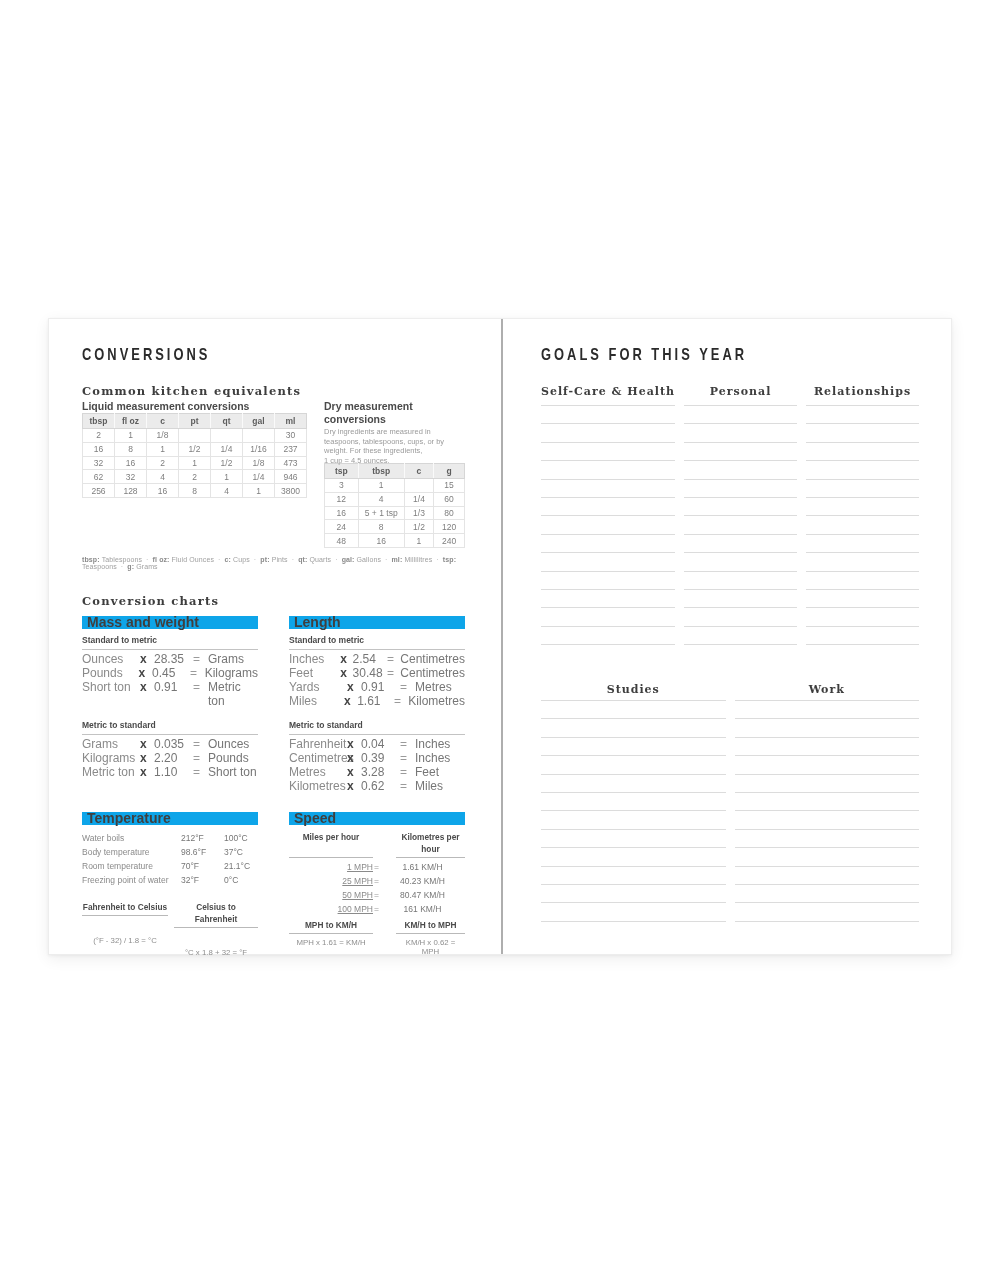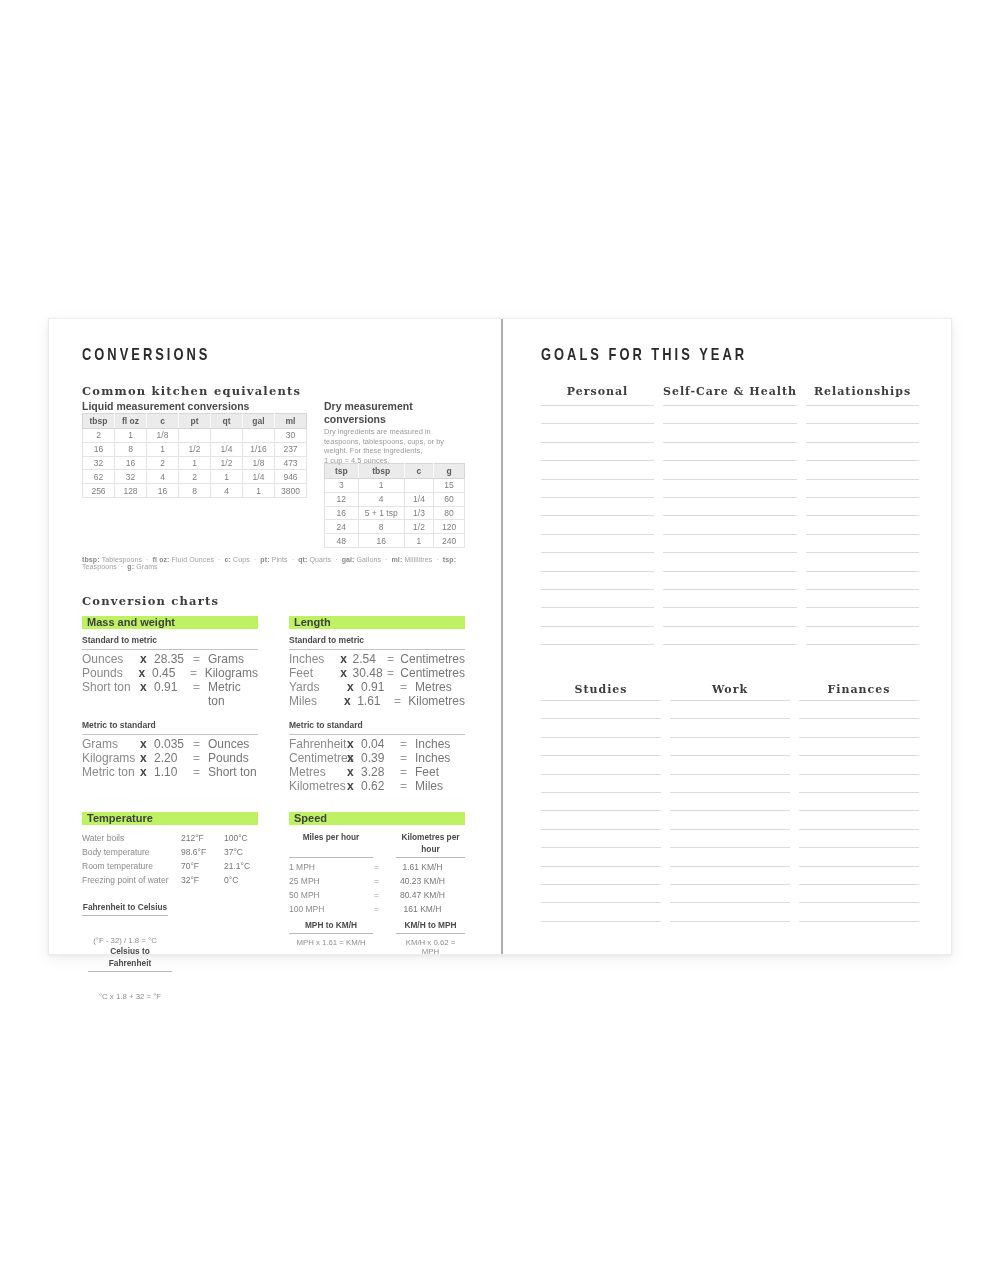--- a/index.html
+++ b/index.html
@@ -49,51 +49,51 @@
   table.conv-table.dry th:nth-child(4), table.conv-table.dry td:nth-child(4){ width:22%; }
 
   .footnote { margin-top:8px; font-size:7px; color:#a0a0a0; letter-spacing:0.1px; }
   .footnote b { color:#8a8a8a; font-weight:700; }
   .fn-sep { color:#bdbdbd; padding:0 2px; }
 
   
   .charts-grid { display:flex; justify-content:space-between; margin-top:8px; }
   .chart-col { width:176px; }
   .section-box.tall { height:196px; }
-  .bar { background:#bef264; color:#3f3f3f; font-weight:700; font-size:11px; line-height:13px; height:13px; padding-left:5px; }
+  .bar { background:#0ea5e9; color:#3f3f3f; font-weight:700; font-size:14px; line-height:13px; height:13px; padding-left:5px; }
   .sub { margin-top:5px; font-size:8.5px; font-weight:700; color:#4a4a4a; line-height:12px; padding-bottom:3px; border-bottom:1px solid #c3c3c3; }
   .rows { margin-top:2px; }
   .rows.fixed { height:62px; }
   .conv-row { display:flex; align-items:flex-start; height:14px; font-size:12px; color:#8a8a8a; }
   .conv-row .cl { width:58px; }
   .conv-row .cx { width:14px; font-weight:700; color:#454545; }
   .conv-row .cv { width:39px; color:#767676; }
   .conv-row .ce { width:15px; color:#9a9a9a; }
   .conv-row .cr { flex:1; color:#767676; }
 
   .temp-row { display:flex; align-items:center; height:14px; font-size:8.5px; color:#8a8a8a; }
   .temp-row .tl { flex:1; }
   .temp-row .tf { width:43px; color:#767676; }
   .temp-row .tc { width:34px; color:#767676; }
   .rows.temp { margin-top:6px; }
 
-  .formula-pair { display:flex; margin-top:14px;flex-direction:column; }
+  .formula-pair { display:flex; margin-top:14px; }
   .formula-col { width:86px; }
   .formula-col + .formula-col { margin-left:6px; width:84px; }
   .fhd { font-size:8.3px; font-weight:700; color:#4a4a4a; text-align:center; line-height:12px; padding-bottom:2px; border-bottom:1px solid #b9b9b9; }
   .fval { margin-top:20px; font-size:7.8px; color:#8e8e8e; text-align:center; }
 
   .speed-hd, .speed-hd2 { display:flex; font-size:8.3px; font-weight:700; color:#4a4a4a; }
   .speed-hd { margin-top:6px; }
   .speed-hd2 { margin-top:3px; }
   .speed-hd span, .speed-hd2 span { text-align:center; line-height:12px; padding-bottom:2px; border-bottom:1px solid #b9b9b9; }
   .sh1 { width:84px; margin-right:23px; }
   .sh2 { flex:1; }
   .speed-row { display:flex; align-items:center; height:14px; font-size:8.5px; color:#8a8a8a; }
-  .speed-row .sa { width:84px; text-align:left; }
+  .speed-row .sa { width:84px; text-align:right;text-decoration:underline; }
   .speed-row .se { width:7px; text-align:center; color:#9a9a9a; }
   .speed-row .sb { flex:1; text-align:center; color:#767676; }
   .speed-formulas { display:flex; margin-top:4px; font-size:7.8px; color:#8e8e8e; }
   .speed-formulas span { text-align:center; border:none; padding:0; }
 
   
   .goal-group { display:flex; gap:9px; }
   .goal-group.g1 { margin-top:23px; }
   .goal-group.g2 { margin-top:38px; }
   .goal-col { flex:1; }
@@ -429,38 +429,38 @@
         </div>
       </div>
 
     </div>
   </section>
 
   <section class="page right-page">
     <h1 class="page-title">GOALS FOR THIS YEAR</h1>
     <div class="goal-group g1">
         <div class="goal-col">
+          <div class="goal-col-title">Self-Care &amp; Health</div>
+          <div class="ruled-line first"></div>
+          <div class="ruled-line"></div>
+          <div class="ruled-line"></div>
+          <div class="ruled-line"></div>
+          <div class="ruled-line"></div>
+          <div class="ruled-line"></div>
+          <div class="ruled-line"></div>
+          <div class="ruled-line"></div>
+          <div class="ruled-line"></div>
+          <div class="ruled-line"></div>
+          <div class="ruled-line"></div>
+          <div class="ruled-line"></div>
+          <div class="ruled-line"></div>
+          <div class="ruled-line"></div>
+        </div>
+        <div class="goal-col">
           <div class="goal-col-title">Personal</div>
-          <div class="ruled-line first"></div>
-          <div class="ruled-line"></div>
-          <div class="ruled-line"></div>
-          <div class="ruled-line"></div>
-          <div class="ruled-line"></div>
-          <div class="ruled-line"></div>
-          <div class="ruled-line"></div>
-          <div class="ruled-line"></div>
-          <div class="ruled-line"></div>
-          <div class="ruled-line"></div>
-          <div class="ruled-line"></div>
-          <div class="ruled-line"></div>
-          <div class="ruled-line"></div>
-          <div class="ruled-line"></div>
-        </div>
-        <div class="goal-col">
-          <div class="goal-col-title">Self-Care &amp; Health</div>
           <div class="ruled-line first"></div>
           <div class="ruled-line"></div>
           <div class="ruled-line"></div>
           <div class="ruled-line"></div>
           <div class="ruled-line"></div>
           <div class="ruled-line"></div>
           <div class="ruled-line"></div>
           <div class="ruled-line"></div>
           <div class="ruled-line"></div>
           <div class="ruled-line"></div>
@@ -513,32 +513,16 @@
           <div class="ruled-line"></div>
           <div class="ruled-line"></div>
           <div class="ruled-line"></div>
           <div class="ruled-line"></div>
           <div class="ruled-line"></div>
           <div class="ruled-line"></div>
           <div class="ruled-line"></div>
           <div class="ruled-line"></div>
           <div class="ruled-line"></div>
         </div>
-        <div class="goal-col">
-          <div class="goal-col-title">Finances</div>
-          <div class="ruled-line first"></div>
-          <div class="ruled-line"></div>
-          <div class="ruled-line"></div>
-          <div class="ruled-line"></div>
-          <div class="ruled-line"></div>
-          <div class="ruled-line"></div>
-          <div class="ruled-line"></div>
-          <div class="ruled-line"></div>
-          <div class="ruled-line"></div>
-          <div class="ruled-line"></div>
-          <div class="ruled-line"></div>
-          <div class="ruled-line"></div>
-          <div class="ruled-line"></div>
-        </div>
       </div>
   </section>
 
 </div>
 
 </body></html>

